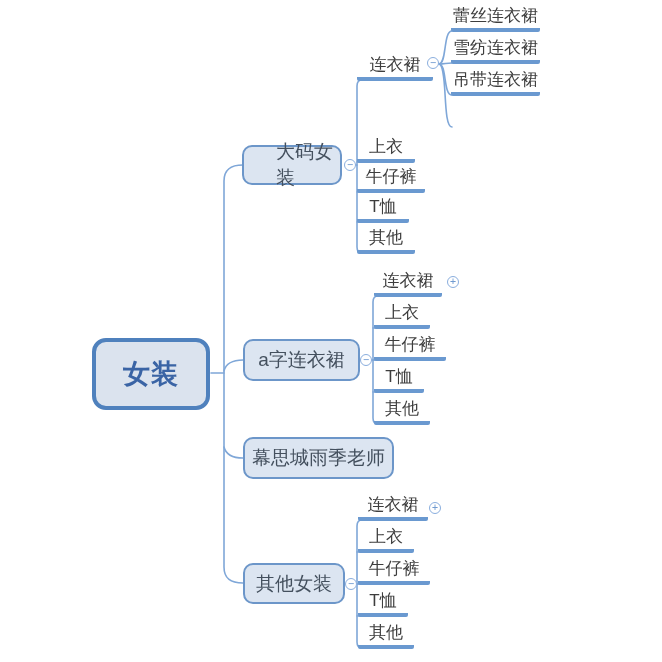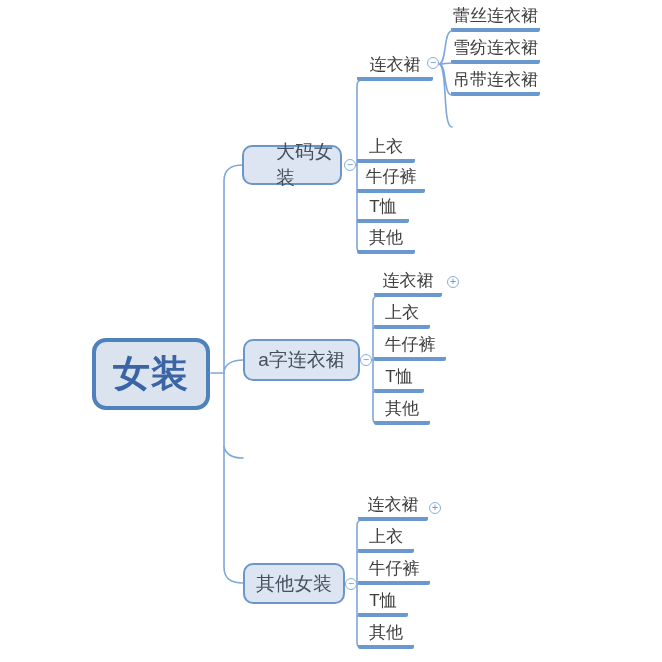--- a/index.html
+++ b/index.html
@@ -4,21 +4,21 @@
 <style>
   html,body{margin:0;padding:0;background:#ffffff;}
   body{font-family:"Liberation Sans","DejaVu Sans",sans-serif;}
   #canvas{position:relative;width:662px;height:662px;background:#ffffff;overflow:hidden;}
   #wires{position:absolute;left:0;top:0;width:662px;height:662px;}
 
   .node{position:absolute;box-sizing:border-box;display:flex;align-items:center;justify-content:center;
         background:#dce5f1;border:2.5px solid #6c96c9;border-radius:10px;
         color:#44505e;font-size:19px;cursor:default;}
   .root{border:4.5px solid #4f81bd;border-radius:14px;background:#dbe3ee;
-        color:#3a64a5;font-size:37px;font-weight:bold;letter-spacing:1px;}
+        color:#3a64a5;font-size:27px;font-weight:bold;letter-spacing:1px;}
 
   .leaf{position:absolute;box-sizing:content-box;height:20px;line-height:20px;
         padding-bottom:2px;border-bottom:4px solid #6a99d0;border-radius:0 0 2px 2px;
         text-align:center;color:#3d3d3d;font-size:17px;white-space:nowrap;cursor:default;}
 
   .toggle{position:absolute;box-sizing:border-box;width:12px;height:12px;border-radius:50%;
           background:#ffffff;border:1.2px solid #8aaede;color:#6f9ad0;
           font-size:10px;line-height:9px;text-align:center;cursor:pointer;
           font-family:"DejaVu Sans Mono",monospace;}
 </style>
@@ -49,20 +49,21 @@
 
     <path d="M 356 584 L 358 584"></path>
     <path d="M 362 520 Q 357 520 357 526 L 357 642 Q 357 648 362 648"></path>
     <path d="M 357 552 L 362 552 M 357 584 L 362 584 M 357 616 L 362 616"></path>
   </svg>
 
   <div class="node root" style="left:92px;top:338px;width:118px;height:72px;">女装</div>
 
   <div class="node" style="left:242px;top:145px;width:100px;height:40px;padding-left:32px;">大码女装</div>
   <div class="node" style="left:243px;top:339px;width:117px;height:42px;">a字连衣裙</div>
+  <div class="node" style="left:243px;top:437px;width:151px;height:42px;">幕思城雨季老师</div>
   <div class="node" style="left:243px;top:563px;width:102px;height:41px;">其他女装</div>
 
   <div class="leaf" style="left:357px;top:55px;width:76px;">连衣裙</div>
   <div class="leaf" style="left:357px;top:137px;width:58px;">上衣</div>
   <div class="leaf" style="left:357px;top:167px;width:68px;">牛仔裤</div>
   <div class="leaf" style="left:357px;top:197px;width:52px;">T恤</div>
   <div class="leaf" style="left:357px;top:228px;width:58px;">其他</div>
 
   <div class="leaf" style="left:451px;top:6px;width:89px;">蕾丝连衣裙</div>
   <div class="leaf" style="left:451px;top:38px;width:89px;">雪纺连衣裙</div>

